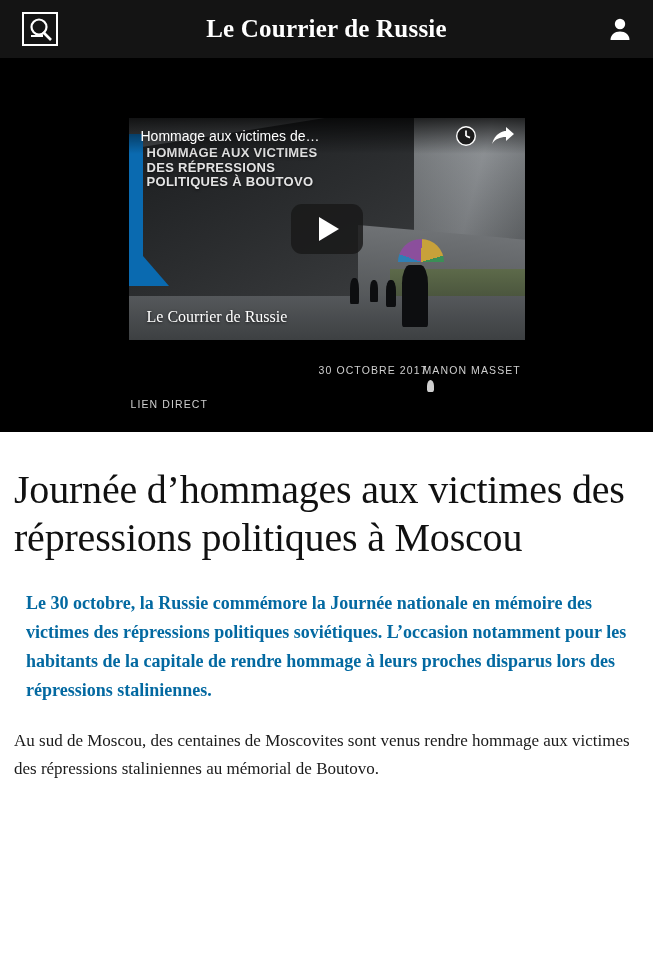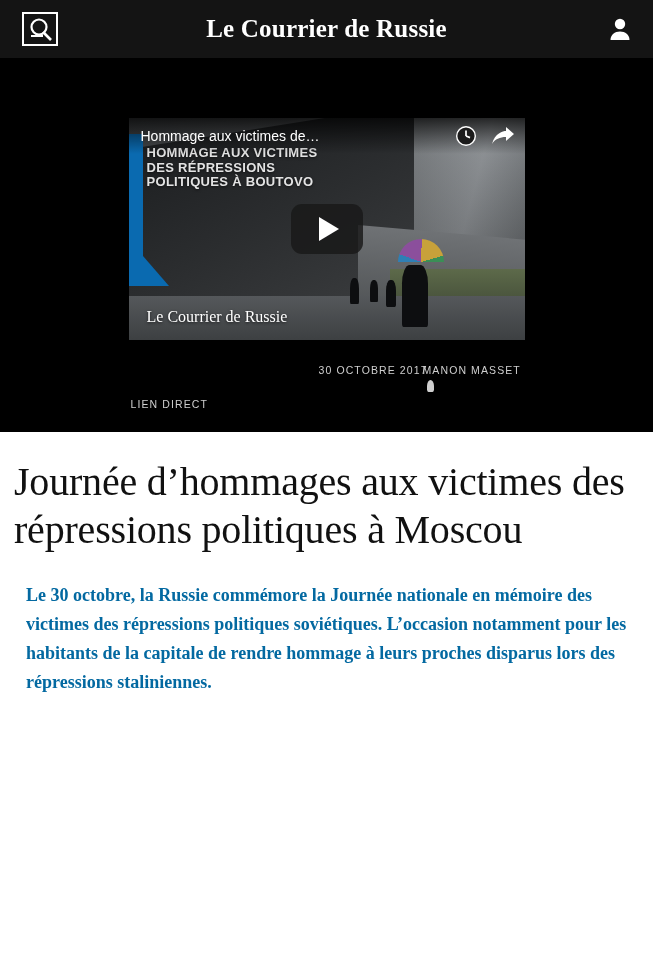--- a/index.html
+++ b/index.html
@@ -213,21 +213,21 @@
   .author-mark {
     position: absolute;
     left: 298px; top: 16px;
     width: 7px; height: 12px;
     background: #cfcfcf;
     border-radius: 50% 50% 20% 20%;
   }
 
   
   .article {
-    padding: 26px 14px 0 14px;
+    padding: 34px 14px 0 14px;
     box-sizing: border-box;
   }
   .headline {
     margin: 0;
     font-family: "Liberation Serif", serif;
     font-weight: normal;
     font-size: 40px;
     line-height: 1.21;
     color: #111111;
     letter-spacing: -0.2px;
@@ -319,13 +319,14 @@
     <div class="meta-date">30 OCTOBRE 2017</div>
     <div class="meta-author">MANON MASSET</div>
     <div class="author-mark"></div>
   </div>
 
 </div>
 
 <div class="article">
   <h1 class="headline">Journée d’hommages aux victimes des répressions politiques à Moscou</h1>
   <p class="standfirst">Le 30 octobre, la Russie commémore la Journée nationale en mémoire des victimes des répressions politiques soviétiques. L’occasion notamment pour les habitants de la capitale de rendre hommage à leurs proches disparus lors des répressions staliniennes.</p>
+  <p class="body-p">Au sud de Moscou, des centaines de Moscovites sont venus rendre hommage aux victimes des répressions staliniennes au mémorial de Boutovo.</p>
 </div>
 
 </body></html>

